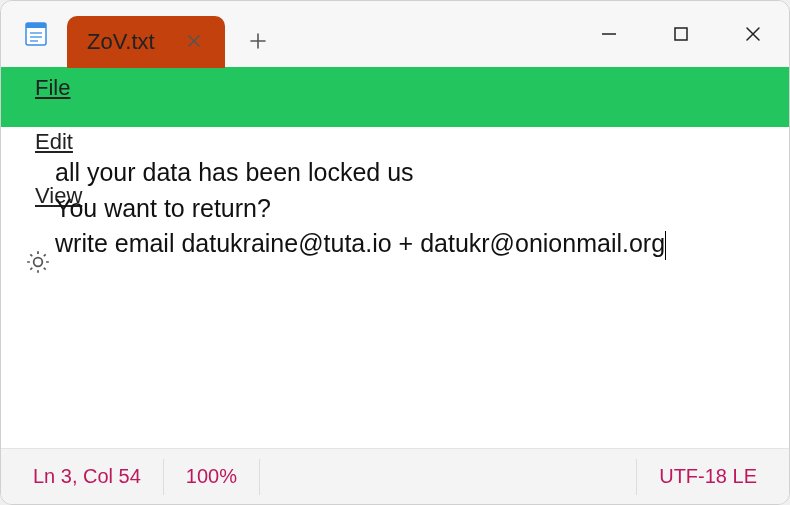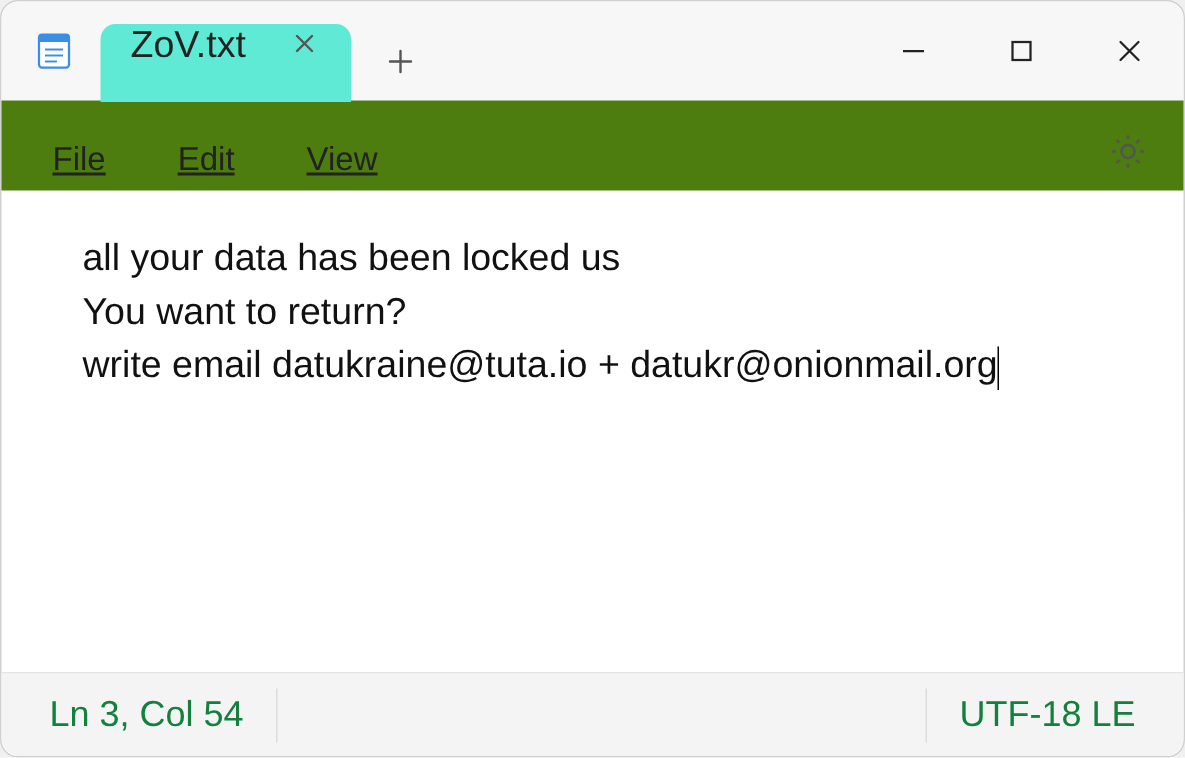--- a/index.html
+++ b/index.html
@@ -36,26 +36,26 @@
     }
     .tabs {
       display: flex;
       align-items: flex-end;
       height: 100%;
       flex: 1;
       margin-left: 10px;
     }
     .tab {
       display: flex;
-      align-items: flex-start;
+      align-items: center;
       padding: 0 20px;
       height: 52px;
-      font-size: 25px;
+      font-size: 22px;
       color: #222;
-      background: #5eead4;
+      background: #c2410c;
       border-radius: 10px 10px 0 0;
       gap: 28px;
       position: relative;
       top: 1px;
     }
     .close-x {
       font-size: 18px;
       color: #555;
       cursor: pointer;
       padding: 4px;
@@ -78,24 +78,25 @@
       display: flex;
       justify-content: center;
       align-items: center;
       color: #333;
       font-size: 18px;
       cursor: pointer;
     }
     .menubar {
       height: 60px;
       display: flex;
-      align-items: flex-end;
+      align-items: flex-start;
       padding: 0 16px;
       gap: 12px;
-      background: #4d7c0f;
+      background: #22c55e;
+      flex-direction: column;
     }
     .menu-item {
       font-size: 22px;
       color: #222;
       padding: 8px 18px;
       border-radius: 6px;
       cursor: pointer;
       text-decoration: underline;
       text-decoration-color: transparent;
     }
@@ -124,22 +125,22 @@
       vertical-align: text-bottom;
       position: relative;
       top: 3px;
     }
     .statusbar {
       height: 56px;
       display: flex;
       align-items: center;
       background: #f4f4f4;
       border-top: 1px solid #e4e4e4;
-      font-size: 24px;
-      color: #15803d;
+      font-size: 20px;
+      color: #be185d;
       padding: 0 10px;
       border-radius: 0 0 12px 12px;
     }
     .status-cell {
       padding: 0 22px;
       height: 36px;
       display: flex;
       align-items: center;
       border-right: 1px solid #dcdcdc;
     }
@@ -207,17 +208,18 @@
       </svg>
     </div>
   </div>
 
   <div class="editor"><span>all your data has been locked us
 You want to return?
 write email datukraine@tuta.io + datukr@onionmail.org</span><span class="caret"></span></div>
 
   <div class="statusbar">
     <div class="status-cell">Ln 3, Col 54</div>
+    <div class="status-cell">100%</div>
     <div class="status-spacer"></div>
     <div class="status-cell">UTF-18 LE</div>
   </div>
 
 </div>
 
 </body></html>

